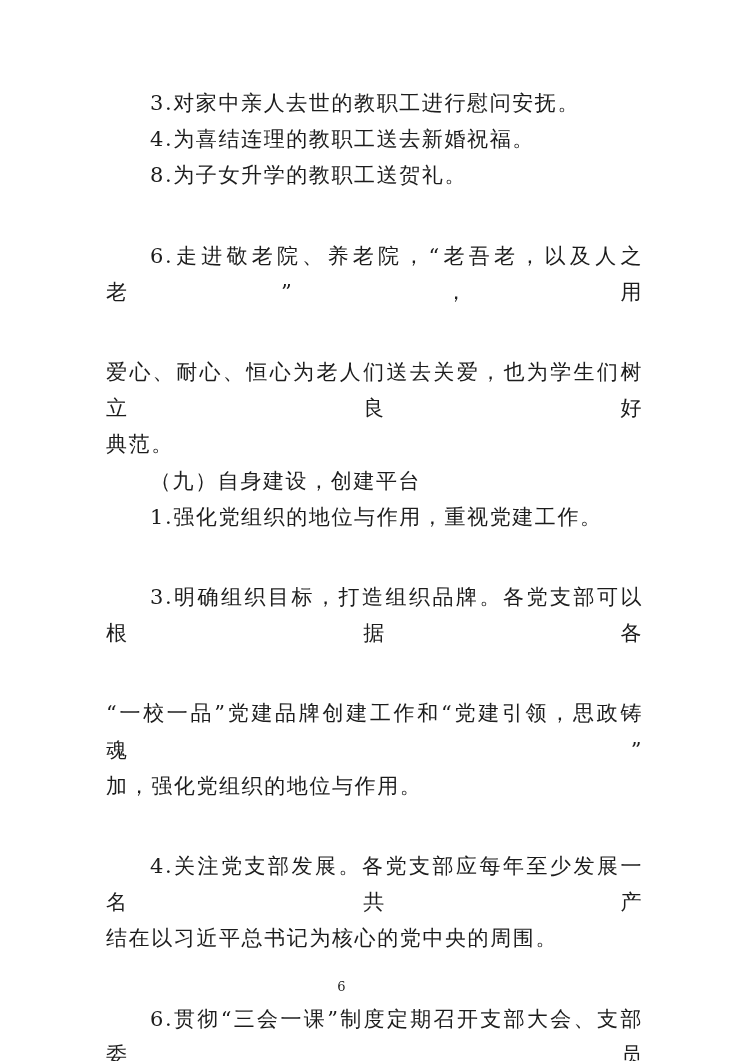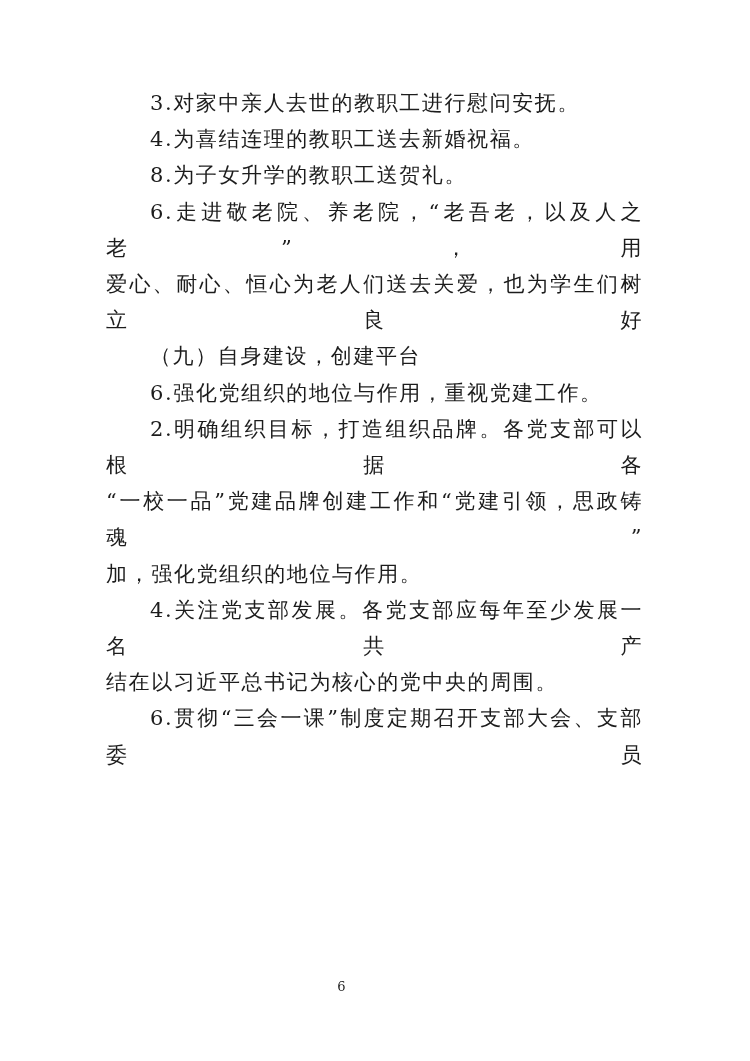--- a/index.html
+++ b/index.html
@@ -29,20 +29,21 @@
     text-align: left;
     white-space: normal;
     overflow: visible;
   }
   .line.indent {
     text-indent: 44px;
   }
   .line.stretch {
     text-align: justify;
     text-align-last: justify;
+    margin-top: 44px;
   }
   .footer {
     position: absolute;
     left: 0;
     top: 976px;
     width: 100%;
     text-align: center;
   }
   .page-number {
     font-size: 13px;
@@ -53,23 +54,24 @@
 </head>
 <body>
 
 <div class="page">
   <div class="doc-body" id="doc-body">
       <div class="line indent">3.对家中亲人去世的教职工进行慰问安抚。</div>
       <div class="line indent">4.为喜结连理的教职工送去新婚祝福。</div>
       <div class="line indent">8.为子女升学的教职工送贺礼。</div>
       <div class="line indent stretch">6.走进敬老院、养老院，“老吾老，以及人之老”，用</div>
       <div class="line stretch">爱心、耐心、恒心为老人们送去关爱，也为学生们树立良好</div>
+      <div class="line">典范。</div>
       <div class="line indent">（九）自身建设，创建平台</div>
-      <div class="line indent">6.强化党组织的地位与作用，重视党建工作。</div>
-      <div class="line indent stretch">2.明确组织目标，打造组织品牌。各党支部可以根据各</div>
+      <div class="line indent">1.强化党组织的地位与作用，重视党建工作。</div>
+      <div class="line indent stretch">3.明确组织目标，打造组织品牌。各党支部可以根据各</div>
       <div class="line stretch">“一校一品”党建品牌创建工作和“党建引领，思政铸魂”</div>
       <div class="line">加，强化党组织的地位与作用。</div>
       <div class="line indent stretch">4.关注党支部发展。各党支部应每年至少发展一名共产</div>
       <div class="line">结在以习近平总书记为核心的党中央的周围。</div>
       <div class="line indent stretch">6.贯彻“三会一课”制度定期召开支部大会、支部委员</div>
     </div>
   <div class="footer">
     <span class="page-number">6</span>
   </div>
 </div>

